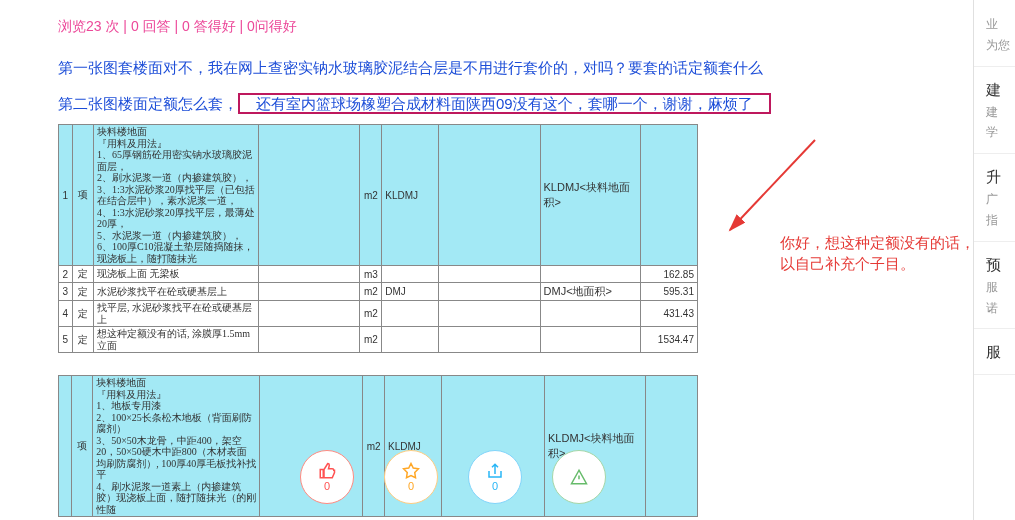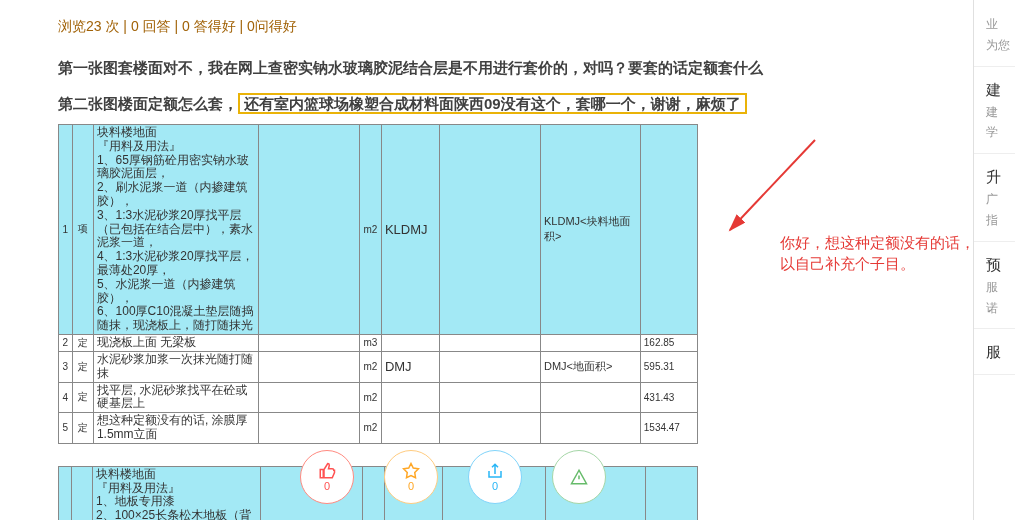--- a/index.html
+++ b/index.html
@@ -1,30 +1,30 @@
 <!DOCTYPE html>
 <html><head>
 <meta charset="utf-8">
 <style>
   * { margin:0; padding:0; box-sizing:border-box; }
   body { font-family:"Microsoft YaHei",Arial,sans-serif; font-size:14px; color:#333; background:#fff; width:1015px; height:520px; overflow:hidden; position:relative; }
   .main { position:absolute; left:58px; top:0; width:890px; }
-  .stats { color:#a16207; font-size:14px; padding:18px 0 8px 0; }
-  .para { color:#404040; font-size:15px; margin-top:12px; line-height:1.6;font-weight:bold; }
-  .highlight-box { border:2px solid #eab308; padding:0 4px; display:inline;margin-top:41px; }
+  .stats { color:#ec4899; font-size:14px; padding:18px 0 8px 0; }
+  .para { color:#1d4ed8; font-size:15px; margin-top:12px; line-height:1.6; }
+  .highlight-box { border:2px solid #be185d; padding:0 16px; display:inline;margin-top:41px; }
   .tbl-wrap { margin-top:8px; }
   .tbl { border-collapse:collapse; font-size:10px; width:640px; }
   .tbl td { border:1px solid #888; padding:1px 3px; vertical-align:middle; }
   .cyan { background:#a3e9f5; }
   .num { text-align:center; width:14px; }
   .unit { text-align:center; width:22px; font-size:10px; }
-  .desc { width:190px; font-size:12px; line-height:1.15; }
-  .code { width:60px; font-size:13px; }
+  .desc { width:190px; font-size:10px; line-height:1.15;font-family:Liberation Serif, serif; }
+  .code { width:60px; font-size:10px; }
   .code2 { width:110px; font-size:11px; }
-  .val { width:60px; font-size:10px; }
+  .val { width:60px; text-align:right; font-size:10px; }
   .empty { width:120px; }
   .actions { position:absolute; left:300px; top:450px; display:flex; gap:30px; }
   .act { width:54px; height:54px; border-radius:50%; display:flex; flex-direction:column; align-items:center; justify-content:center; font-size:11px; background:#fff; cursor:pointer; }
   .a1 { border:1px solid #ff8a80; color:#ff5252; }
   .a2 { border:1px solid #ffcc80; color:#ffa726; }
   .a3 { border:1px solid #81d4fa; color:#29b6f6; }
   .a4 { border:1px solid #a5d6a7; color:#66bb6a; }
   .act svg { width:18px; height:18px; }
   .annot { position:absolute; left:780px; top:232px; color:#e53935; font-size:15px; line-height:1.4; width:230px; }
   .arrow { position:absolute; left:720px; top:135px; width:100px; height:100px; pointer-events:none; }
@@ -71,21 +71,21 @@
         <td class="empty"></td>
         <td class="unit">m3</td>
         <td class="code"></td>
             <td class="empty"></td>
             <td class="code2"></td>
         <td class="val">162.85</td>
       </tr>
       <tr>
         <td class="num">3</td>
         <td class="unit">定</td>
-        <td class="desc">水泥砂浆加浆一次抹光随打随抹</td>
+        <td class="desc">水泥砂浆找平在砼或硬基层上</td>
         <td class="empty"></td>
         <td class="unit">m2</td>
         <td class="code">DMJ</td>
         <td class="empty"></td>
         <td class="code2">DMJ&lt;地面积&gt;</td>
         <td class="val">595.31</td>
       </tr>
       <tr>
         <td class="num">4</td>
         <td class="unit">定</td>

